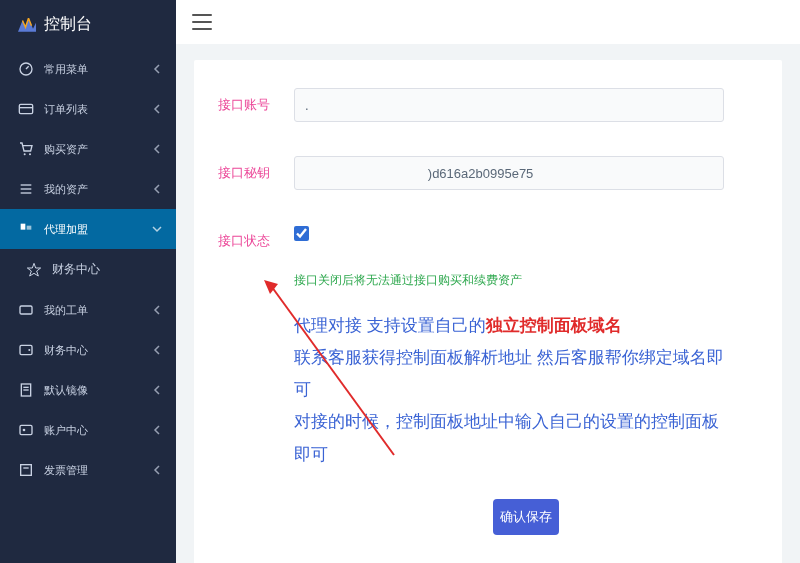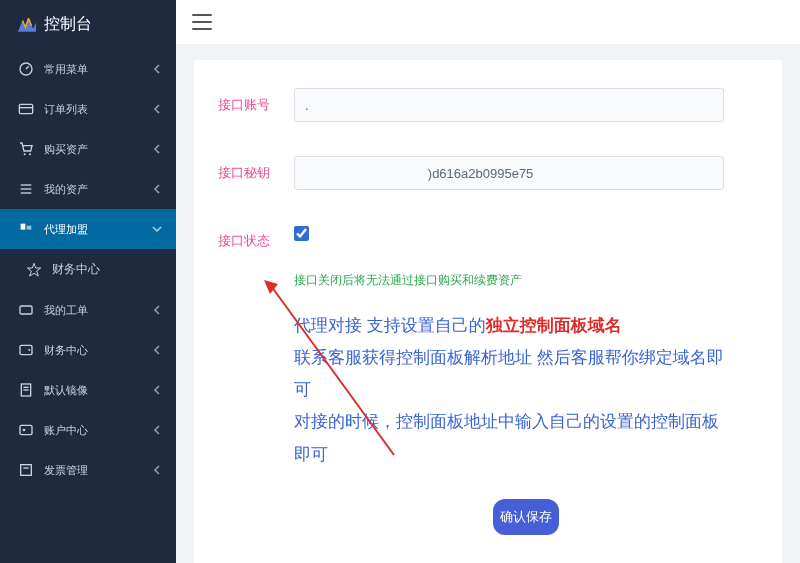--- a/index.html
+++ b/index.html
@@ -24,21 +24,21 @@
 .flabel { width: 76px; padding-top: 8px; font-size: 13px; color: #ec4899; }
 .fctrl { flex: 1; }
 .fctrl input.ti { width: 100%; max-width: 430px; height: 34px; padding: 0 10px; border: 1px solid #dcdfe6; border-radius: 3px; font-size: 13px; color: #5a6878; background: #f9fafb; }
 .help-green { color: #2ea84e; font-size: 12px; margin-top: 10px; max-width: 430px; line-height: 1.8; }
 .help-mix { font-size: 17px; margin-top: 18px; line-height: 1.9; max-width: 430px; }
 .help-mix .blue { color: #3a63d4; }
 .help-mix .red { color: #e02b2b; font-weight: 600; }
 .chk-wrap { padding-top: 2px; }
 .chk-wrap input[type=checkbox] { width: 15px; height: 15px; accent-color: #2f6dd5; }
 .btnrow { margin-top: 28px; display: flex; justify-content: center; }
-.primary-btn { background: #465fd6; color: #fff; border: none; padding: 9px 7px; font-size: 13px; border-radius: 12px; cursor: pointer; }
+.primary-btn { background: #465fd6; color: #fff; border: none; padding: 9px 7px; font-size: 13px; border-radius: 4px; cursor: pointer; }
 
 .anno-arrow { position: absolute; left: 88px; top: 280px; width: 140px; height: 180px; pointer-events: none; }
 </style>
 </head>
 <body>
 
 <div class="app">
   <aside class="sidebar">
     <div class="brand">
       <svg class="brand-logo" viewBox="0 0 24 18">

